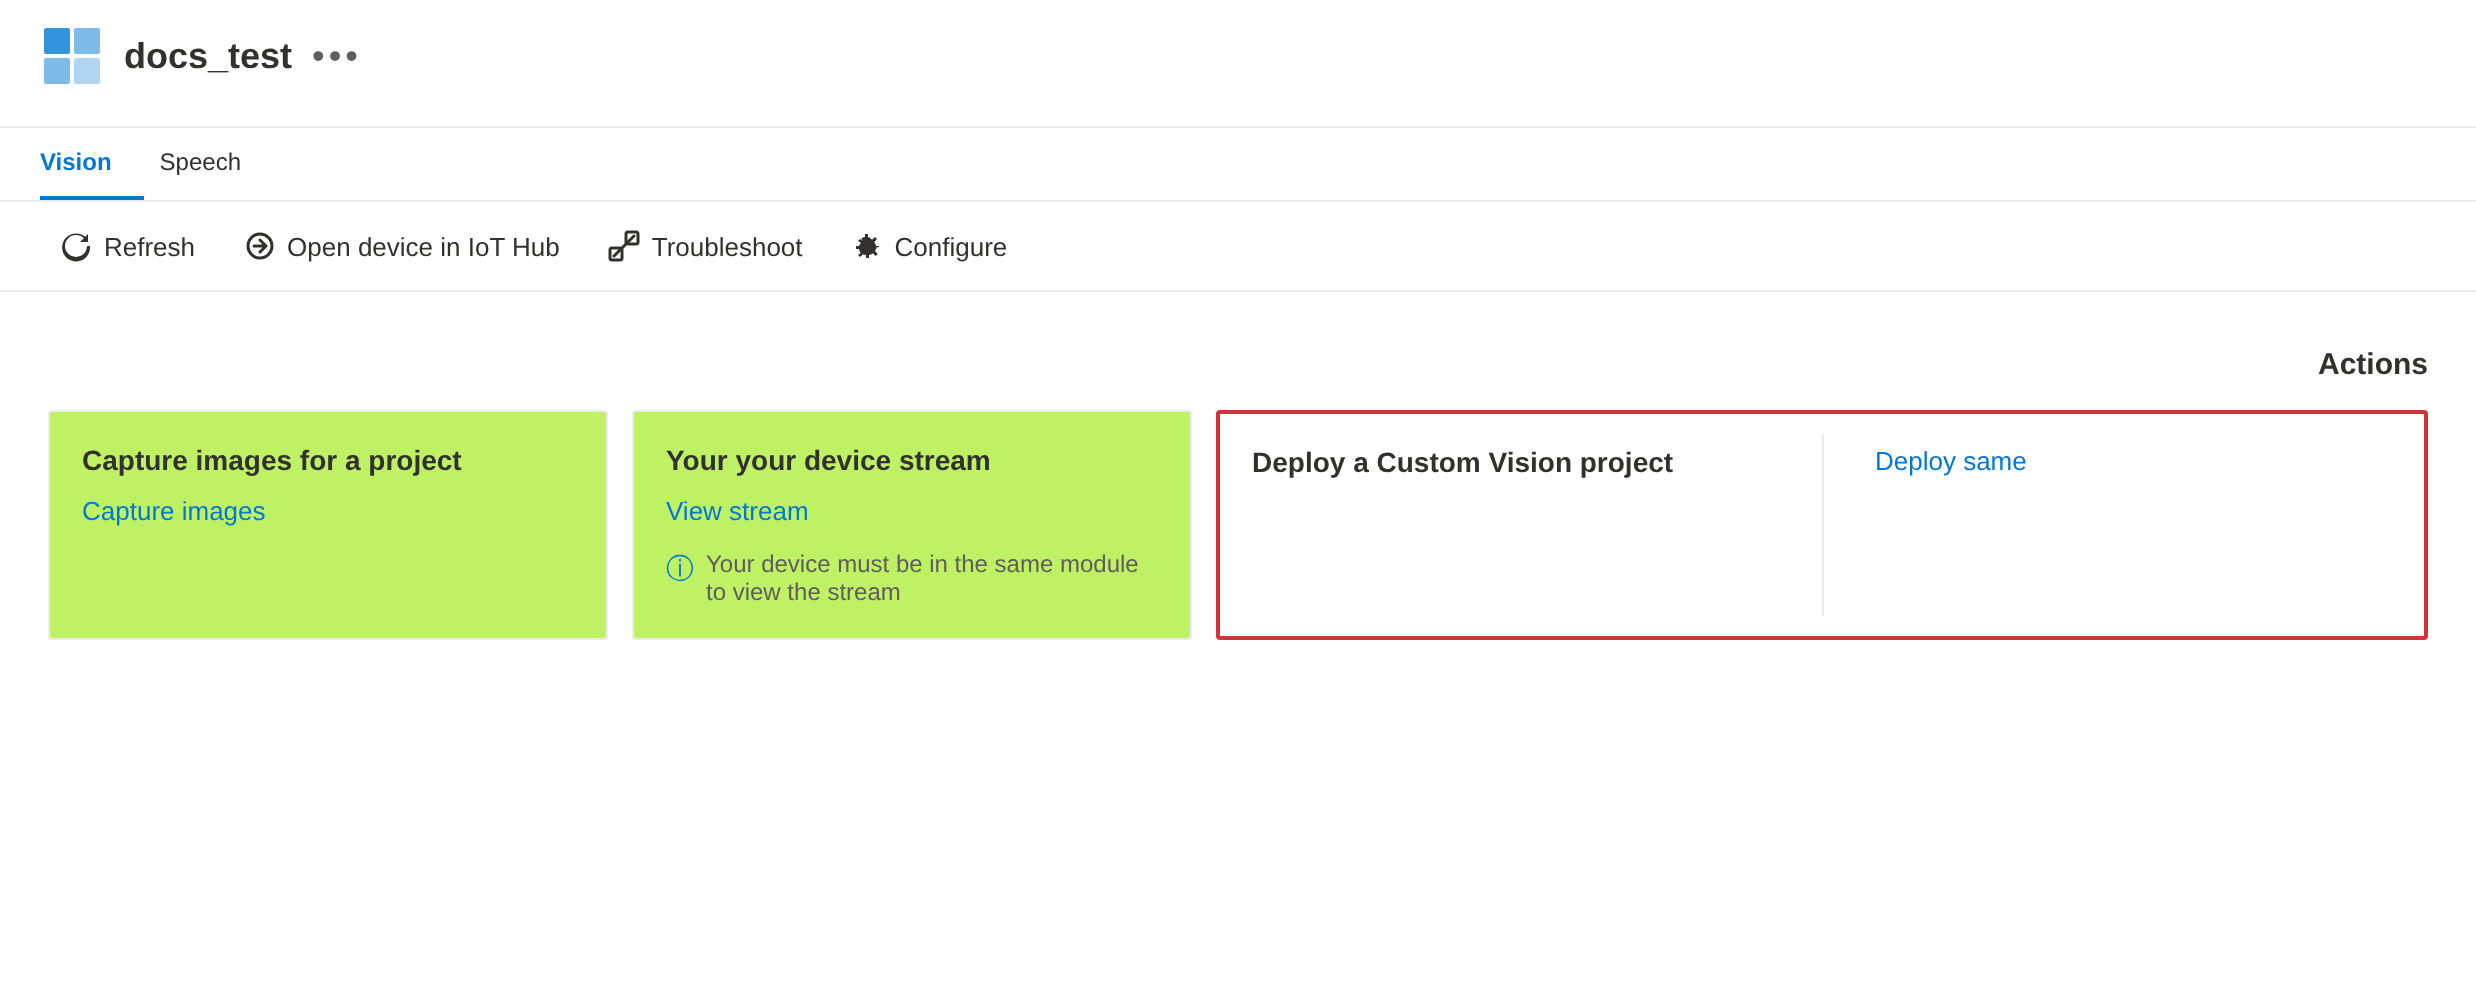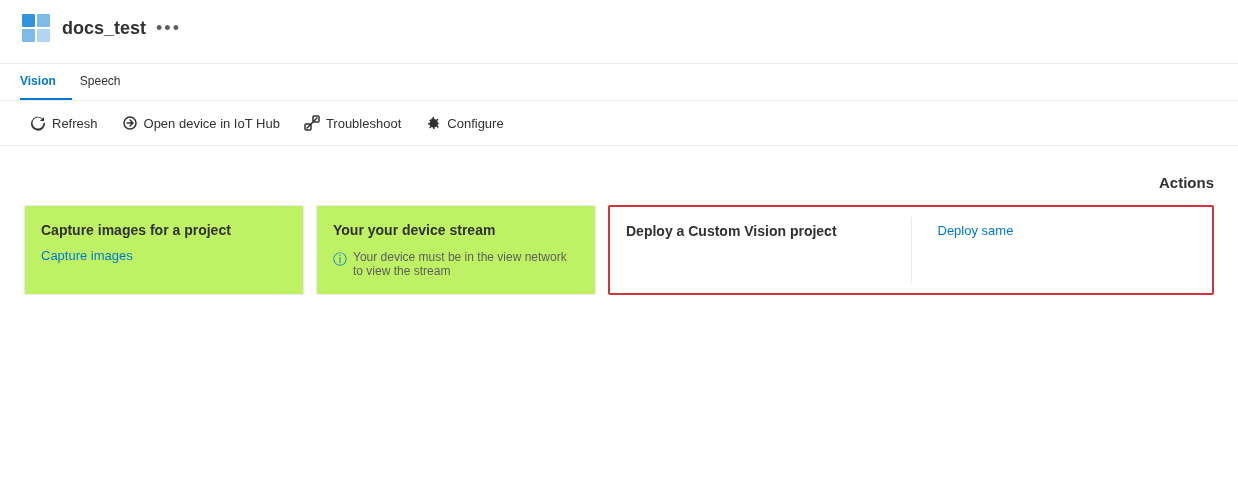--- a/index.html
+++ b/index.html
@@ -251,23 +251,24 @@
     <div class="actions-title">Actions</div>
     <div class="actions-grid">
 
       <div class="action-card">
         <div class="action-card-title">Capture images for a project</div>
         <a class="action-link">Capture images</a>
       </div>
 
       <div class="action-card">
         <div class="action-card-title">Your your device stream</div>
+        <a class="action-link">View stream</a>
         <div class="action-note">
           <span class="info-icon">ⓘ</span>
-          <span>Your device must be in the view network to view the stream</span>
+          <span>Your device must be in the same module to view the stream</span>
         </div>
       </div>
 
       <div class="highlight-group">
 
         <div class="highlight-card">
           <div class="action-card-title">Deploy a Custom Vision project</div>
         </div>
 
         <div class="divider"></div>

